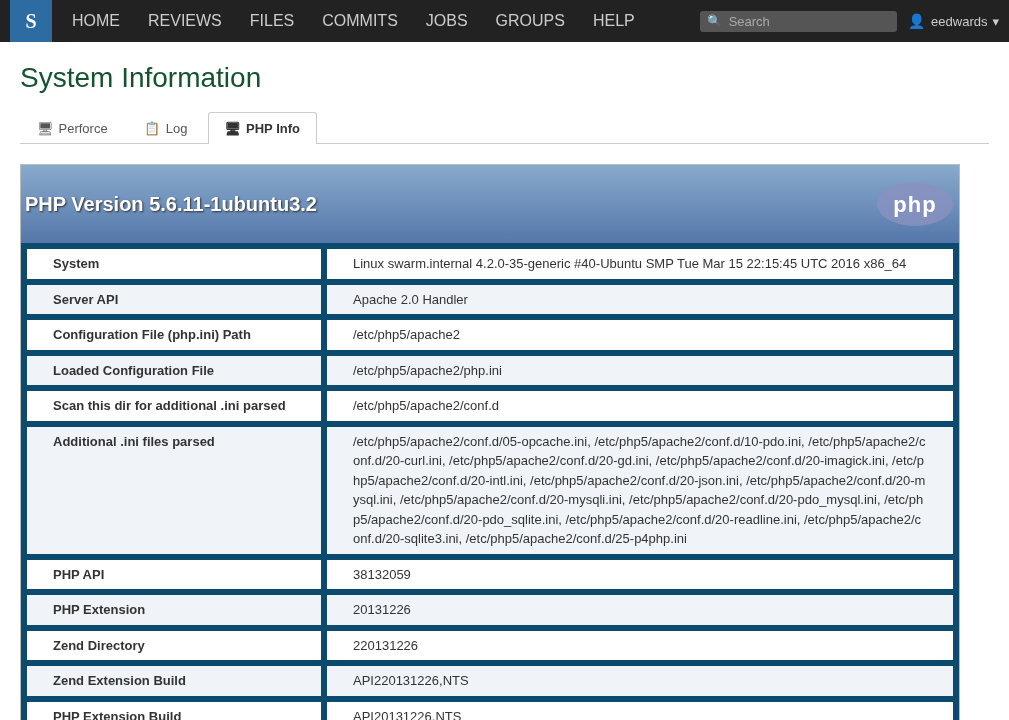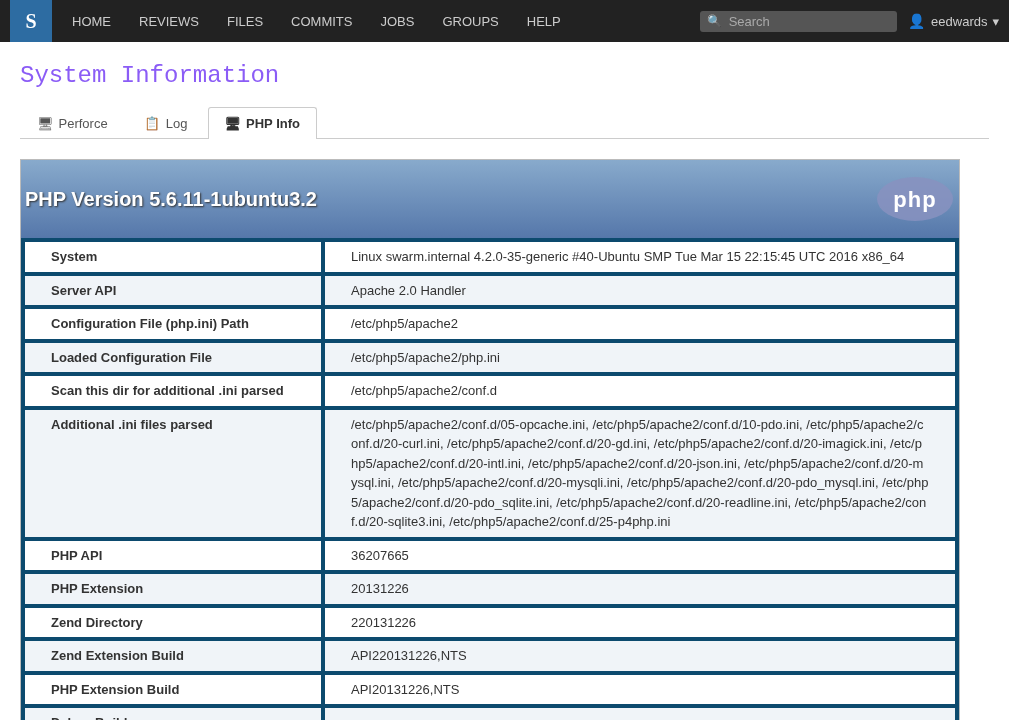--- a/index.html
+++ b/index.html
@@ -26,21 +26,21 @@
       flex-shrink: 0;
     }
     .navbar-brand span { font-family: Georgia, serif; }
     .nav-links { display: flex; align-items: center; flex: 1; }
     .nav-link {
       color: #ccc;
       text-decoration: none;
       padding: 12px 14px;
       height: 42px;
       display: flex; align-items: center;
-      font-size: 13px;
+      font-size: 16px;
       font-weight: normal;
       cursor: pointer;
     }
     .navbar-search {
       display: flex; align-items: center;
       background: #555;
       border-radius: 3px;
       padding: 3px 8px;
       margin-left: auto;
       margin-right: 12px;
@@ -59,25 +59,24 @@
       color: #ccc;
       font-size: 13px;
       display: flex; align-items: center; gap: 5px;
       cursor: pointer;
     }
     .user-icon { font-size: 14px; }
 
     
     .page-content { padding: 20px 20px 20px 20px; }
     .page-title {
-      font-size: 24px;
+      font-size: 28px;
       font-weight: 300;
-      color: #8b5cf6;
+      color: #14532d;
       margin-bottom: 18px;
-      font-family: Liberation Mono, monospace;
     }
 
     
     .tabs-bar {
       display: flex;
       border-bottom: 1px solid #ccc;
       margin-bottom: 20px;
     }
     .tab {
       padding: 8px 16px;
@@ -129,21 +128,21 @@
 
     
     .info-table {
       width: 100%;
       border-collapse: collapse;
     }
     .info-table tr:nth-child(even) { background: #f0f4f8; }
     .info-table tr:nth-child(odd) { background: #fff; }
     .info-table td {
       padding: 5px 26px;
-      border: 4px solid #0c4a6e;
+      border: 6px solid #0c4a6e;
       vertical-align: top;
       line-height: 1.5;
     }
     .info-table td:first-child {
       font-weight: bold;
       width: 300px;
       min-width: 200px;
       white-space: nowrap;
     }
     .info-table td:last-child {
@@ -225,21 +224,21 @@
           <tr>
             <td>Scan this dir for additional .ini parsed</td>
             <td>/etc/php5/apache2/conf.d</td>
           </tr>
           <tr>
             <td>Additional .ini files parsed</td>
             <td>/etc/php5/apache2/conf.d/05-opcache.ini, /etc/php5/apache2/conf.d/10-pdo.ini, /etc/php5/apache2/conf.d/20-curl.ini, /etc/php5/apache2/conf.d/20-gd.ini, /etc/php5/apache2/conf.d/20-imagick.ini, /etc/php5/apache2/conf.d/20-intl.ini, /etc/php5/apache2/conf.d/20-json.ini, /etc/php5/apache2/conf.d/20-mysql.ini, /etc/php5/apache2/conf.d/20-mysqli.ini, /etc/php5/apache2/conf.d/20-pdo_mysql.ini, /etc/php5/apache2/conf.d/20-pdo_sqlite.ini, /etc/php5/apache2/conf.d/20-readline.ini, /etc/php5/apache2/conf.d/20-sqlite3.ini, /etc/php5/apache2/conf.d/25-p4php.ini</td>
           </tr>
           <tr>
             <td>PHP API</td>
-            <td>36207665</td>
+            <td>38132059</td>
           </tr>
           <tr>
             <td>PHP Extension</td>
             <td>20131226</td>
           </tr>
           <tr>
             <td>Zend Directory</td>
             <td>220131226</td>
           </tr>
           <tr>

